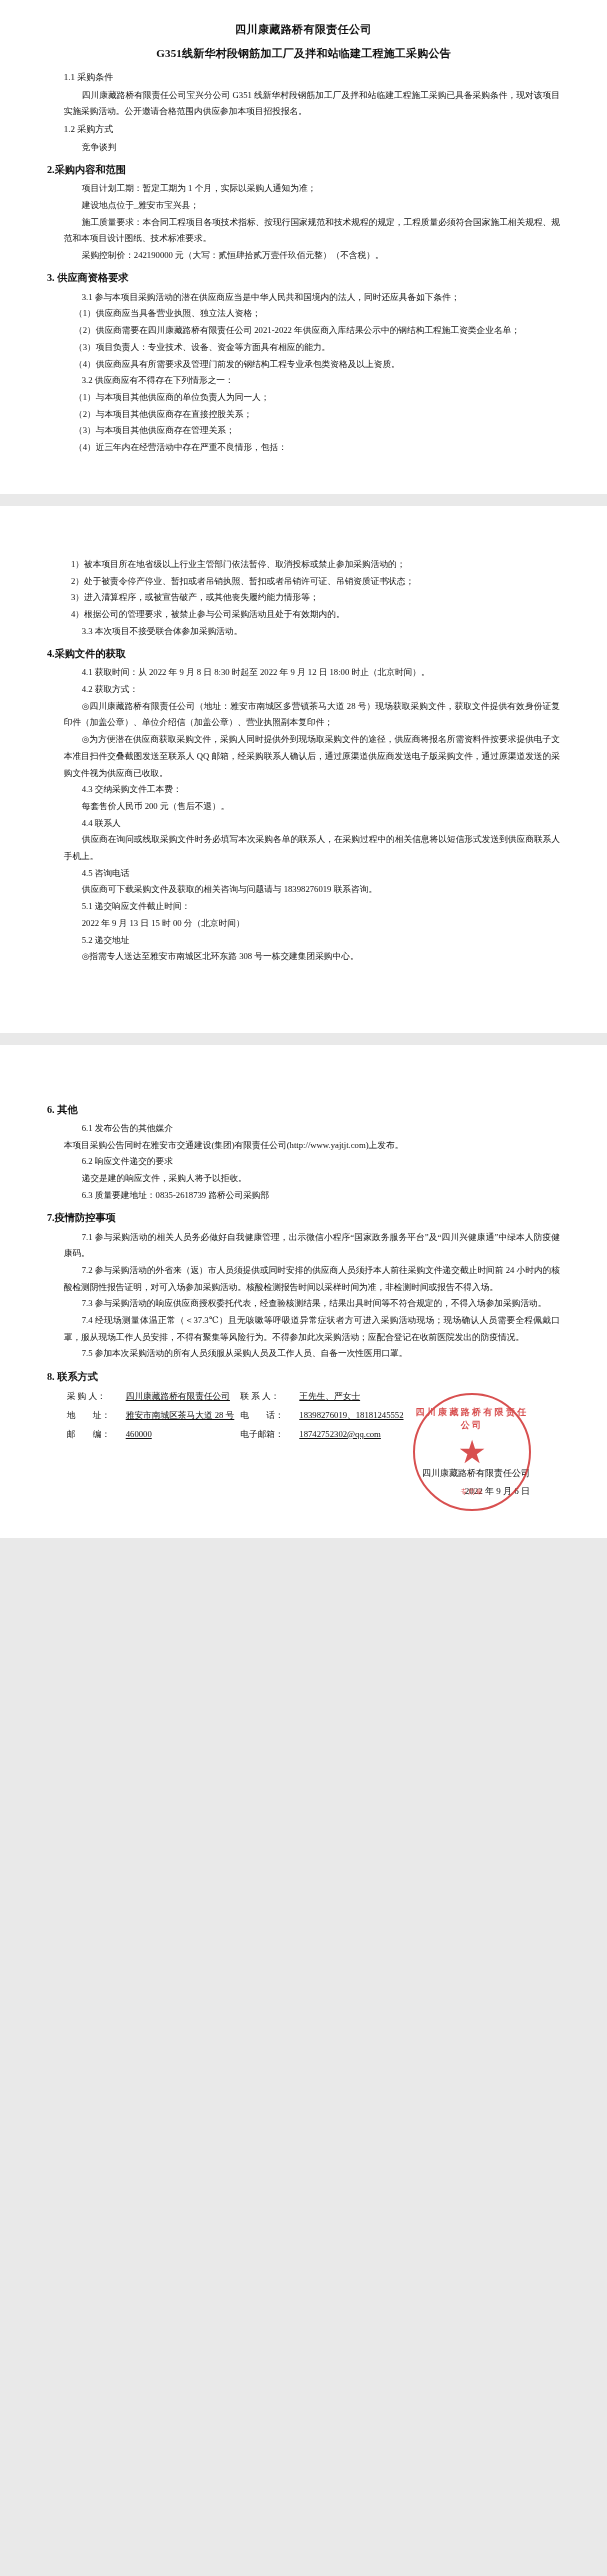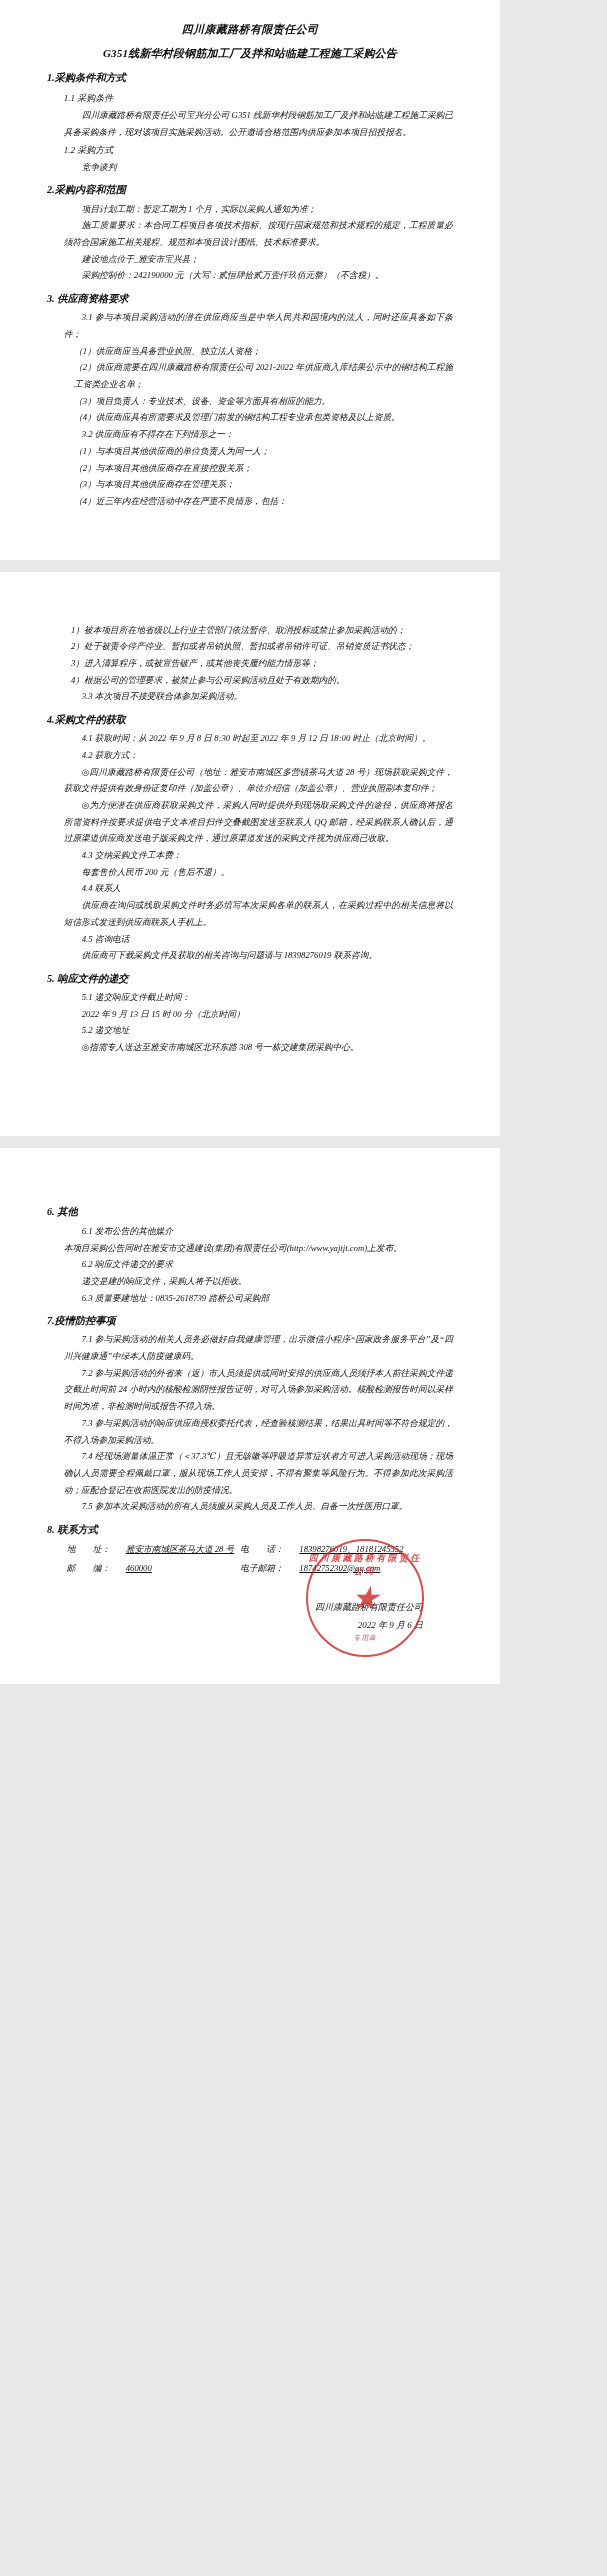--- a/index.html
+++ b/index.html
@@ -6,26 +6,25 @@
     margin: 0;
     padding: 0;
     background: #e9e9e9;
   }
   body {
     width: 607px;
     font-family: "Liberation Serif", "DejaVu Serif", serif;
     color: #111;
   }
   .page {
-    width: 500px;
+    width: 607px;
     background: #fff;
     box-sizing: border-box;
-    padding: 20px 47px 20px 47px;
+    padding: 20px 47px 8px 47px;
     position: relative;
-    font-style: italic;
   }
   .gap {
     height: 12px;
     background: #e9e9e9;
   }
   .doc-title {
     text-align: center;
     font-weight: bold;
     font-size: 11px;
     letter-spacing: 0.4px;
@@ -128,30 +127,29 @@
   .val-u { text-decoration: underline; padding: 0 4.6px; }
   .spacer-lg { height: 30px; }
 </style>
 </head>
 <body>
 
 <div class="page">
   <div class="doc-title">四川康藏路桥有限责任公司</div>
   <div class="doc-title2">G351线新华村段钢筋加工厂及拌和站临建工程施工采购公告</div>
 
-  <div class="h1">1.采购条件和方式</div>
   <div class="h2">1.1 采购条件</div>
   <div class="p ind">四川康藏路桥有限责任公司宝兴分公司 G351 线新华村段钢筋加工厂及拌和站临建工程施工采购已具备采购条件，现对该项目实施采购活动。公开邀请合格范围内供应参加本项目招投报名。</div>
   <div class="h2">1.2 采购方式</div>
   <div class="p ind">竞争谈判</div>
 
   <div class="h1">2.采购内容和范围</div>
   <div class="p ind">项目计划工期：暂定工期为 1 个月，实际以采购人通知为准；</div>
+  <div class="p ind">建设地点位于_雅安市宝兴县；</div>
   <div class="p ind">施工质量要求：本合同工程项目各项技术指标、按现行国家规范和技术规程的规定，工程质量必须符合国家施工相关规程、规范和本项目设计图纸、技术标准要求。</div>
-  <div class="p ind">建设地点位于_雅安市宝兴县；</div>
   <div class="p ind">采购控制价：242190000 元（大写：贰恒肆拾贰万壹仟玖佰元整）（不含税）。</div>
 
   <div class="h1">3. 供应商资格要求</div>
   <div class="p ind">3.1 参与本项目采购活动的潜在供应商应当是中华人民共和国境内的法人，同时还应具备如下条件；</div>
   <div class="p ind2">（1）供应商应当具备营业执照、独立法人资格；</div>
   <div class="p ind2">（2）供应商需要在四川康藏路桥有限责任公司 2021-2022 年供应商入库结果公示中的钢结构工程施工资类企业名单；</div>
   <div class="p ind2">（3）项目负责人：专业技术、设备、资金等方面具有相应的能力。</div>
   <div class="p ind2">（4）供应商应具有所需要求及管理门前发的钢结构工程专业承包类资格及以上资质。</div>
   <div class="p ind">3.2 供应商应有不得存在下列情形之一：</div>
   <div class="p ind2">（1）与本项目其他供应商的单位负责人为同一人；</div>
@@ -176,21 +174,20 @@
   <div class="p ind">4.2 获取方式：</div>
   <div class="p ind">◎四川康藏路桥有限责任公司（地址：雅安市南城区多营镇茶马大道 28 号）现场获取采购文件，获取文件提供有效身份证复印件（加盖公章）、单位介绍信（加盖公章）、营业执照副本复印件；</div>
   <div class="p ind">◎为方便潜在供应商获取采购文件，采购人同时提供外到现场取采购文件的途径，供应商将报名所需资料件按要求提供电子文本准目扫件交叠截图发送至联系人 QQ 邮箱，经采购联系人确认后，通过原渠道供应商发送电子版采购文件，通过原渠道发送的采购文件视为供应商已收取。</div>
   <div class="p ind">4.3 交纳采购文件工本费：</div>
   <div class="p ind">每套售价人民币 200 元（售后不退）。</div>
   <div class="p ind">4.4 联系人</div>
   <div class="p ind">供应商在询问或线取采购文件时务必填写本次采购各单的联系人，在采购过程中的相关信息将以短信形式发送到供应商联系人手机上。</div>
   <div class="p ind">4.5 咨询电话</div>
   <div class="p ind">供应商可下载采购文件及获取的相关咨询与问题请与 18398276019 联系咨询。</div>
 
-  <div class="h1">5. 响应文件的递交</div>
   <div class="p ind">5.1 递交响应文件截止时间：</div>
   <div class="p ind">2022 年 9 月 13 日 15 时 00 分（北京时间）</div>
   <div class="p ind">5.2 递交地址</div>
   <div class="p ind">◎指需专人送达至雅安市南城区北环东路 308 号一栋交建集团采购中心。</div>
   <div class="spacer-lg"></div>
   <div class="spacer-lg"></div>
 </div>
 
 <div class="gap"></div>
 
@@ -206,20 +203,26 @@
   <div class="h1">7.疫情防控事项</div>
   <div class="p ind">7.1 参与采购活动的相关人员务必做好自我健康管理，出示微信小程序“国家政务服务平台”及“四川兴健康通”中绿本人防疫健康码。</div>
   <div class="p ind">7.2 参与采购活动的外省来（返）市人员须提供或同时安排的供应商人员须抒本人前往采购文件递交截止时间前 24 小时内的核酸检测阴性报告证明，对可入场参加采购活动。核酸检测报告时间以采样时间为准，非检测时间或报告不得入场。</div>
   <div class="p ind">7.3 参与采购活动的响应供应商授权委托代表，经查验核测结果，结果出具时间等不符合规定的，不得入场参加采购活动。</div>
   <div class="p ind">7.4 经现场测量体温正常（＜37.3℃）且无咳嗽等呼吸道异常症状者方可进入采购活动现场；现场确认人员需要全程佩戴口罩，服从现场工作人员安排，不得有聚集等风险行为。不得参加此次采购活动；应配合登记在收前医院发出的防疫情况。</div>
   <div class="p ind">7.5 参加本次采购活动的所有人员须服从采购人员及工作人员、自备一次性医用口罩。</div>
 
   <div class="h1">8. 联系方式</div>
   <table class="contact-table">
     <tbody>
+        <tr>
+      <td class="lbl">采 购 人：</td>
+      <td class="val-u">四川康藏路桥有限责任公司</td>
+      <td class="lbl">联 系 人：</td>
+      <td class="val-u">王先生、严女士</td>
+    </tr>
     <tr>
       <td class="lbl">地　　址：</td>
       <td class="val-u">雅安市南城区茶马大道 28 号</td>
       <td class="lbl">电　　话：</td>
       <td class="val-u">18398276019、18181245552</td>
     </tr>
     <tr>
       <td class="lbl">邮　　编：</td>
       <td class="val-u">460000</td>
       <td class="lbl">电子邮箱：</td>

